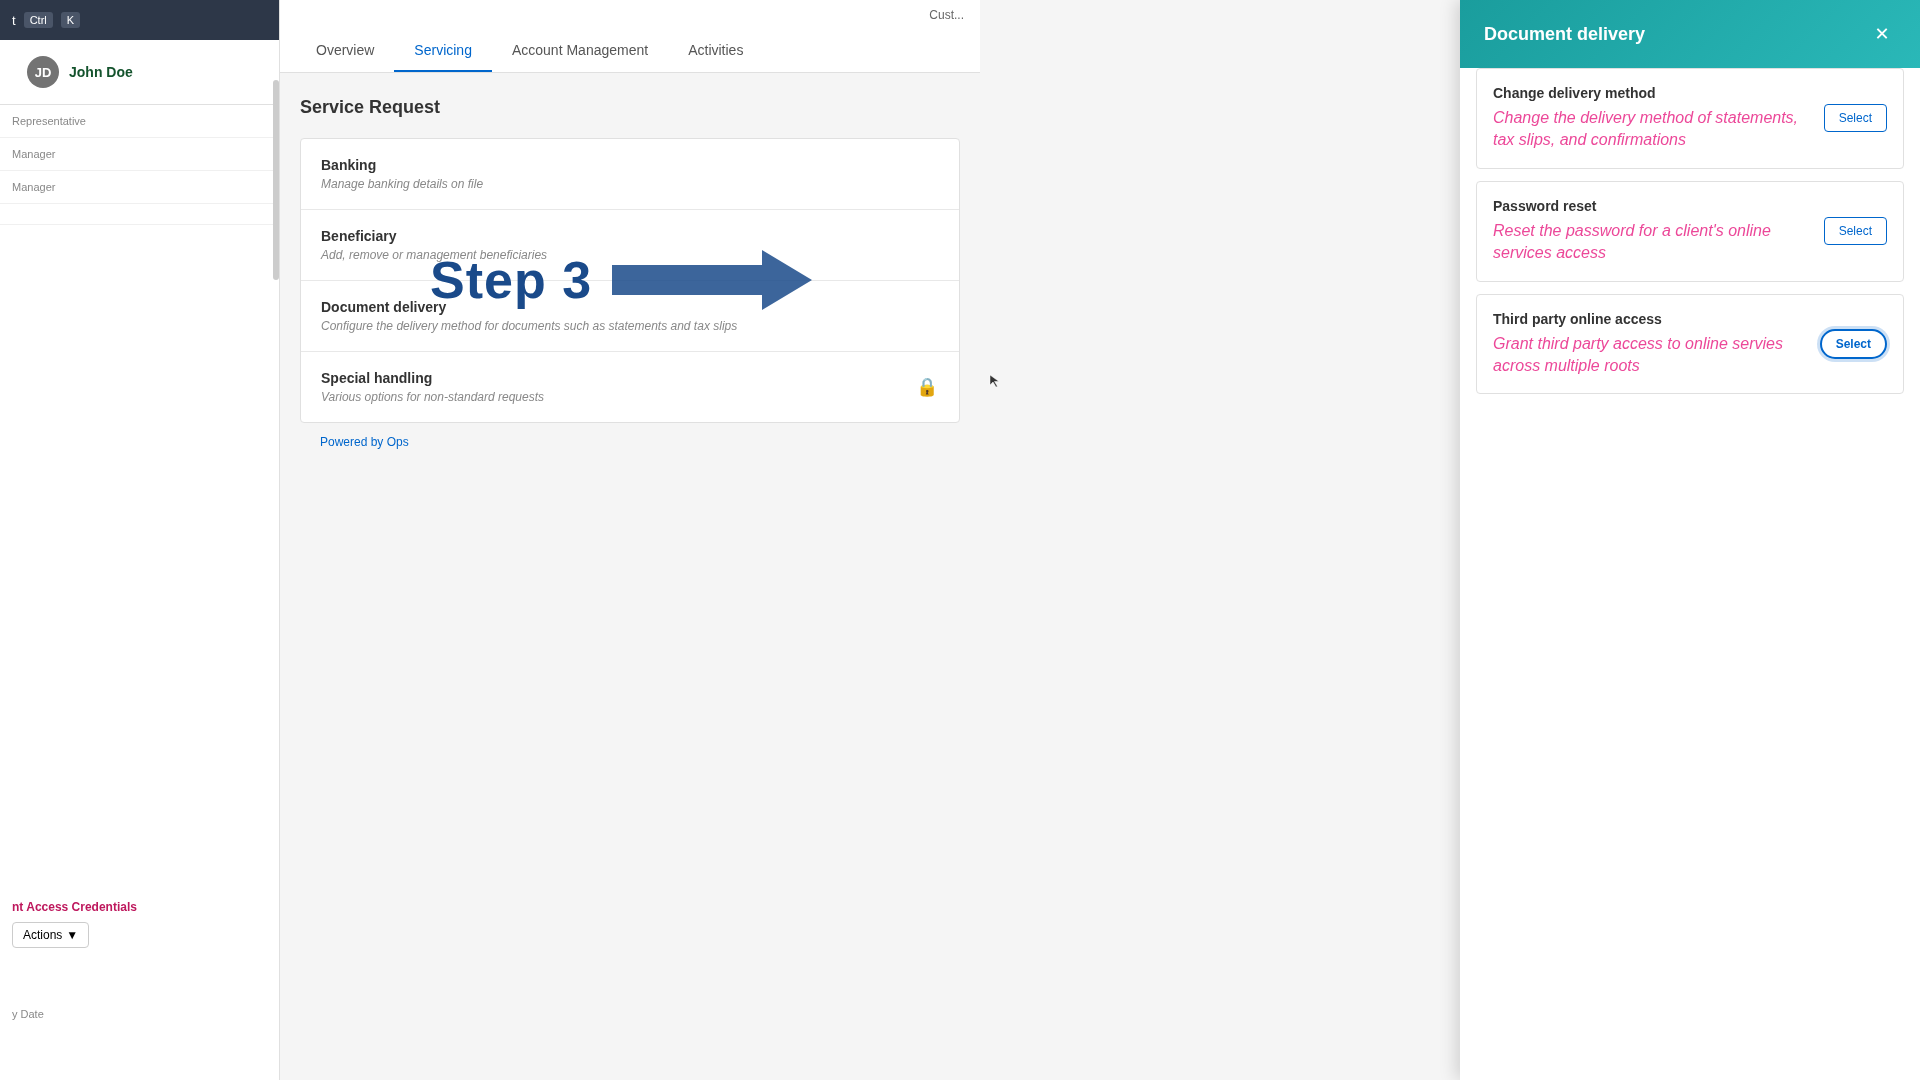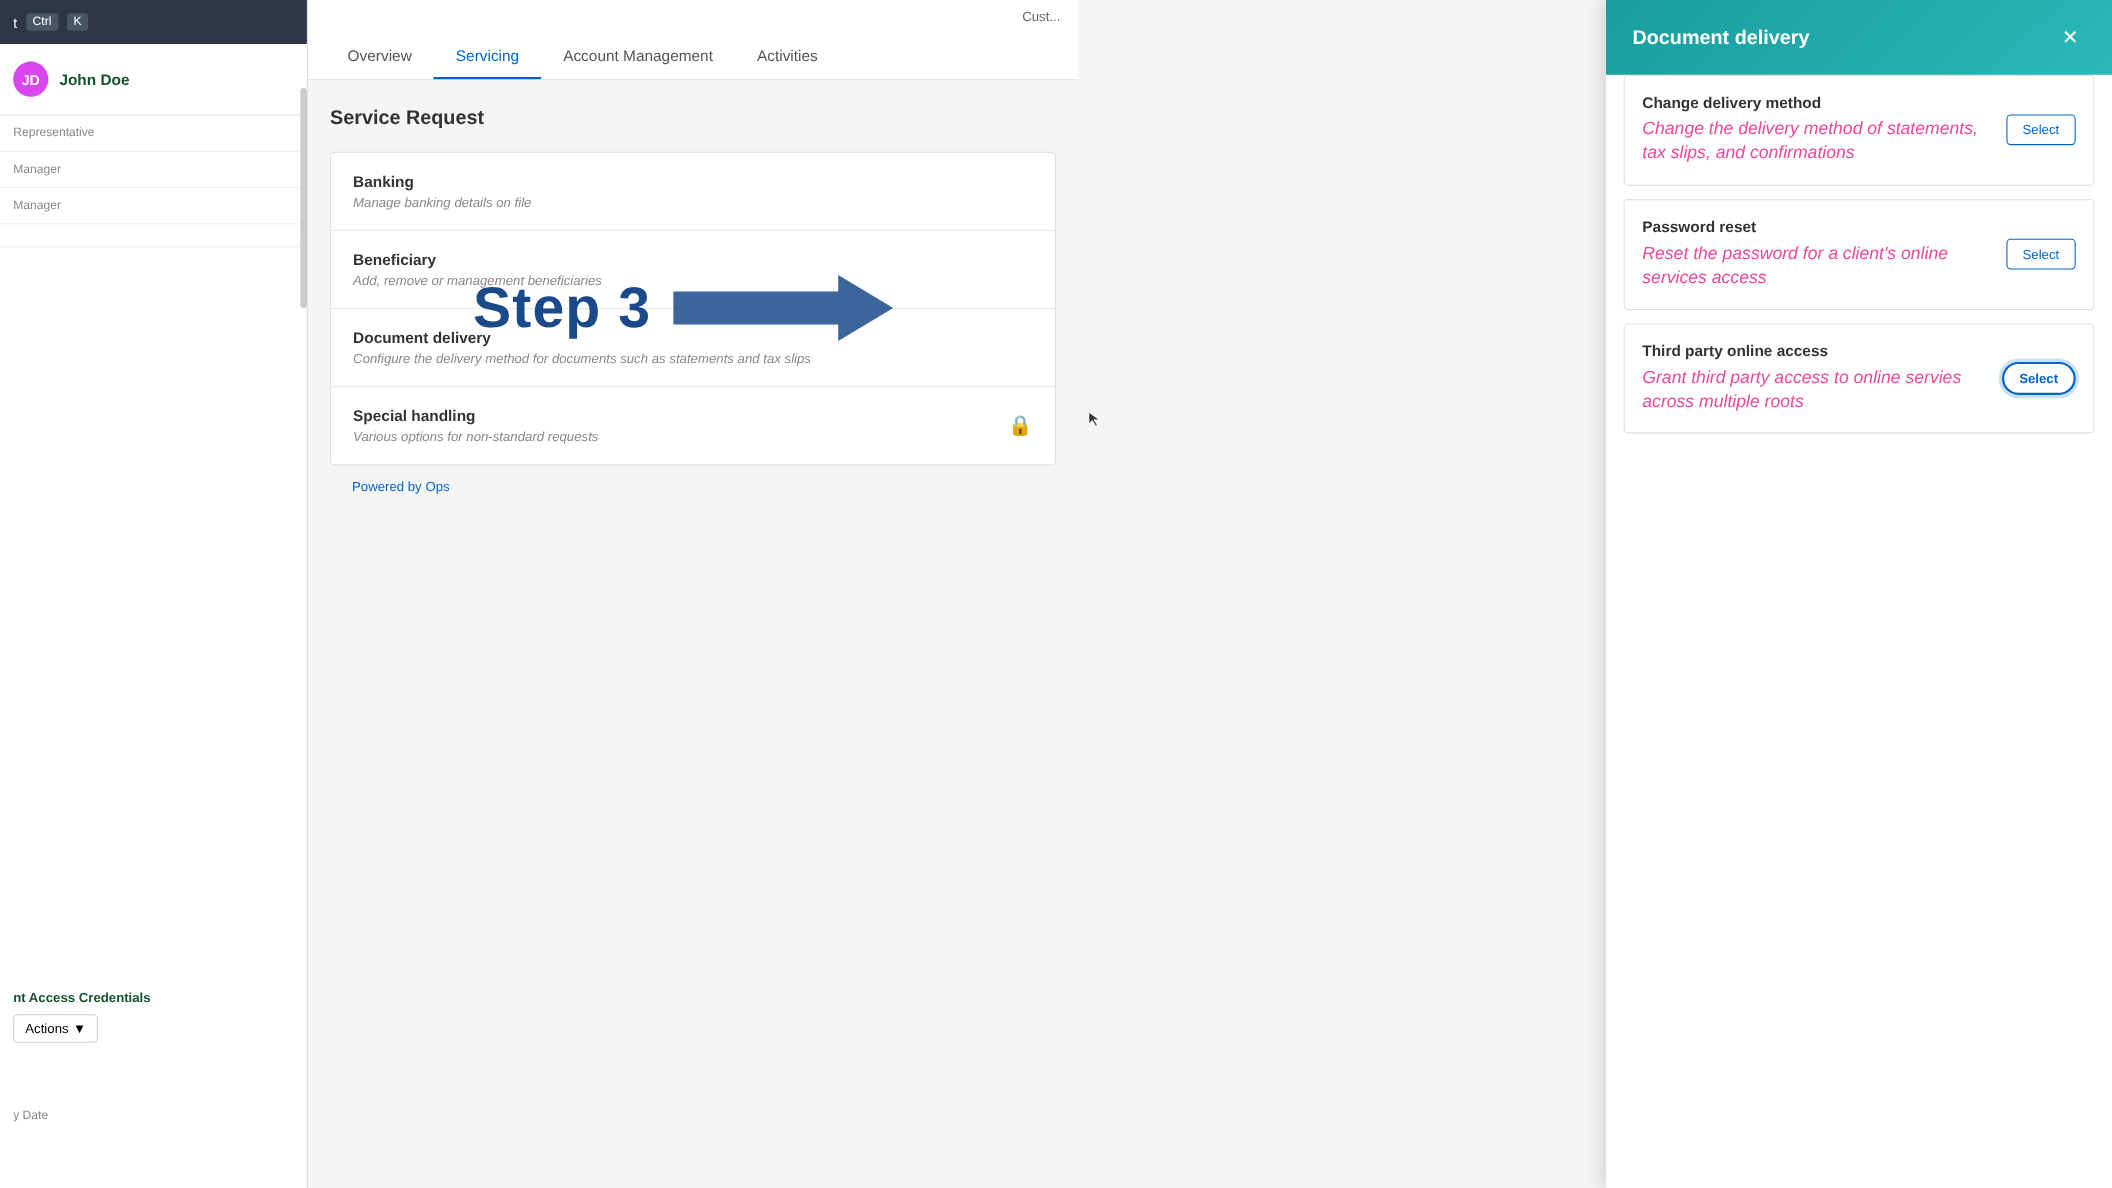--- a/index.html
+++ b/index.html
@@ -32,24 +32,24 @@
       padding: 2px 6px;
       border-radius: 3px;
     }
     .sidebar-user {
       padding: 16px 12px;
       border-bottom: 1px solid #e0e0e0;
       display: flex; align-items: center; gap: 10px;
     }
     .sidebar-avatar {
       width: 32px; height: 32px;
-      background: #d946ef;
+      background: #737373;
       border-radius: 50%;
       display: flex; align-items: center; justify-content: center;
-      color: #fff; font-size: 13px; font-weight: 600;
+      color: #fff; font-size: 13px; font-weight: 600; margin-left: 15px;
     }
     .sidebar-username {
       font-size: 14px; font-weight: 600; color: #14532d;
     }
     .sidebar-field {
       padding: 10px 12px;
       border-bottom: 1px solid #f0f0f0;
     }
     .sidebar-field-label {
       font-size: 11px; color: #888;
@@ -60,21 +60,21 @@
       width: 6px; height: 200px;
       background: #ccc; border-radius: 3px;
     }
     .sidebar-credentials {
       position: absolute;
       bottom: 120px; left: 0;
       width: 260px;
       padding: 12px;
     }
     .sidebar-credentials-title {
-      font-size: 12px; font-weight: 600; color: #14532d;
+      font-size: 12px; font-weight: 600; color: #be185d;
       margin-bottom: 8px;
     }
     .actions-btn {
       background: #fff;
       border: 1px solid #ccc;
       border-radius: 4px;
       padding: 5px 10px;
       font-size: 12px;
       cursor: pointer;
       display: flex; align-items: center; gap: 4px;

